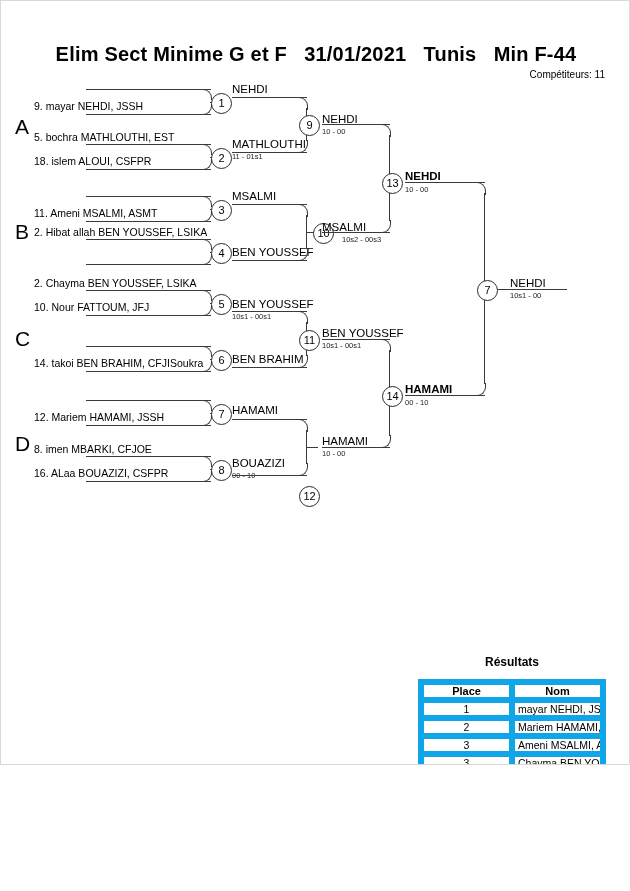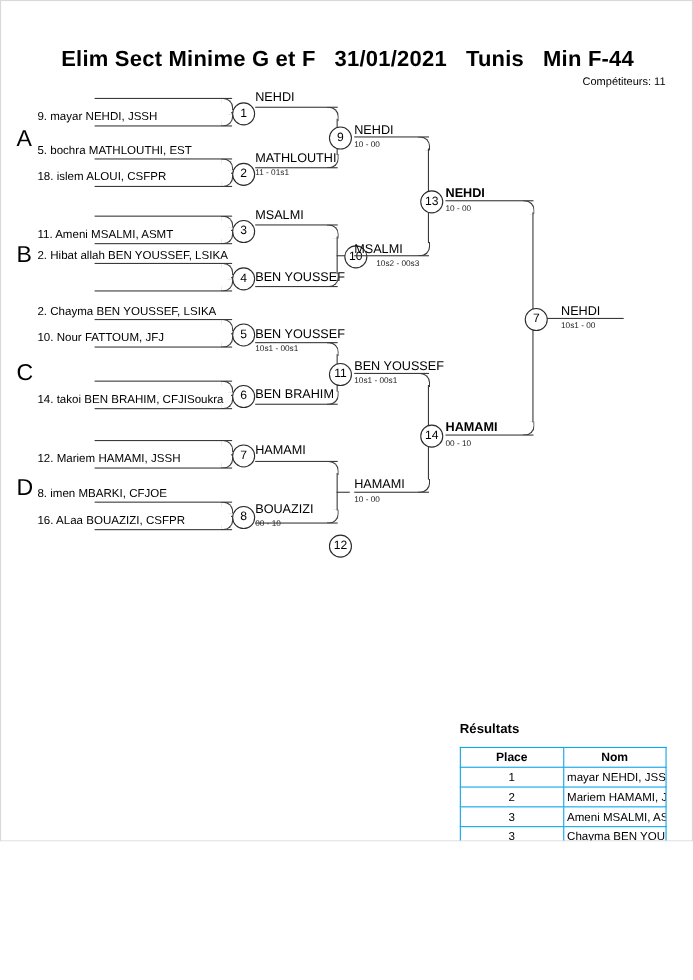--- a/index.html
+++ b/index.html
@@ -101,34 +101,34 @@
     position: absolute;
     font-size: 21px;
     line-height: 21px;
   }
 
   
   #res-title {
     position: absolute;
     left: 417px; top: 654px;
     width: 188px;
-    text-align: left;
+    text-align: center;
     font-size: 12px;
     font-weight: bold;
   }
   #res-table {
     position: absolute;
     left: 417px; top: 678px;
     width: 188px;
     border-collapse: collapse;
     border: 1.6px solid #000;
     table-layout: fixed;
   }
   #res-table th, #res-table td {
-    border: 1px solid #0ea5e9;
+    border: 6px solid #0ea5e9;
     height: 18px;
     font-size: 10.5px;
     font-weight: normal;
     padding: 0 3px;
     box-sizing: border-box;
     overflow: hidden;
     white-space: nowrap;
   }
   #res-table th { font-weight: bold; text-align: center; font-size: 11px; }
   #res-table td.place { text-align: center; width: 38px; }

